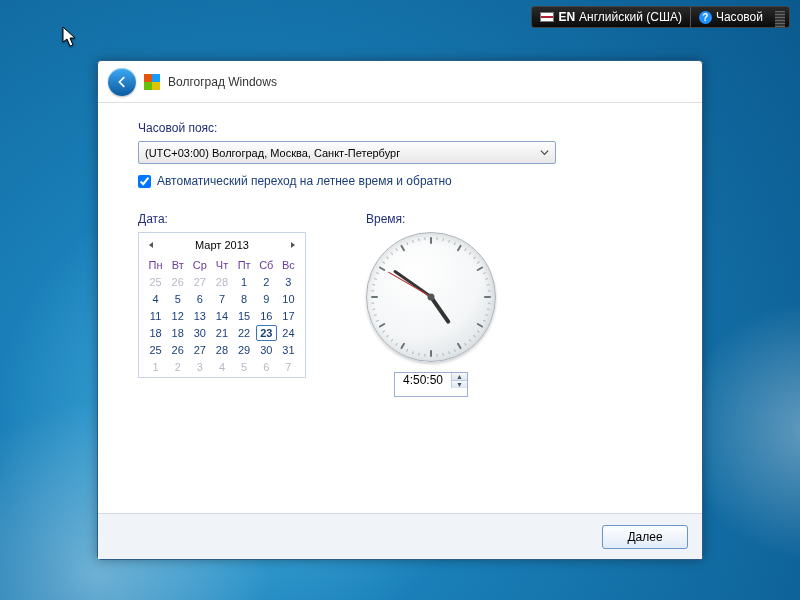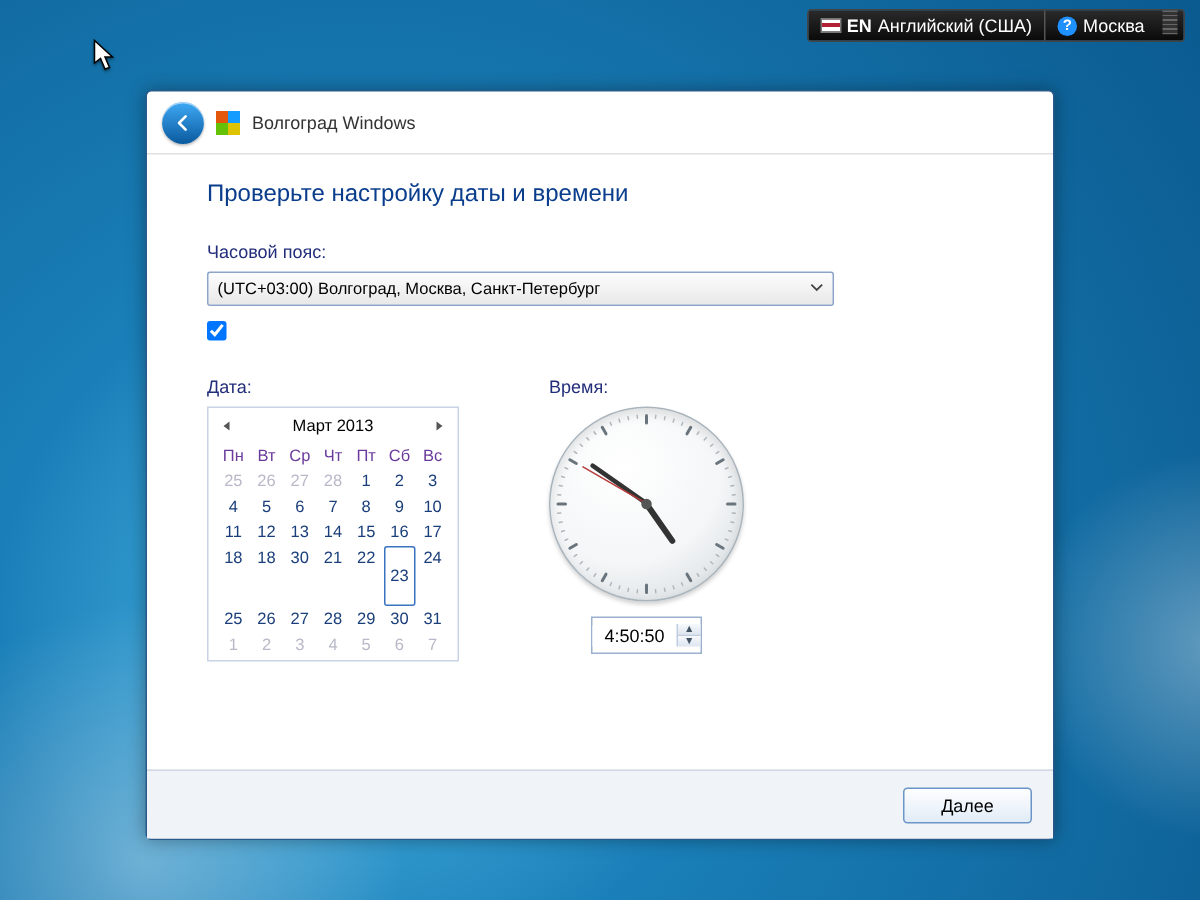--- a/index.html
+++ b/index.html
@@ -11,21 +11,21 @@
 }
 .bg-glow {
   position: absolute; pointer-events: none;
   width: 250px; height: 250px; border-radius: 50%;
   background: radial-gradient(circle, rgba(255,255,255,0.35) 0%, rgba(255,255,255,0) 70%);
 }
 .g1 { left: -80px; top: 400px; width: 350px; height: 350px; }
 .g2 { left: 680px; top: 300px; width: 260px; height: 260px; }
 
 #taskbar {
-  position: absolute; right: 10px; top: 6px; display: flex; align-items: flex-start;
+  position: absolute; right: 10px; top: 6px; display: flex; align-items: flex-end;
   background: linear-gradient(#2a2a2a,#0a0a0a); border: 1px solid #444; border-radius: 3px;
   color: #fff; font-size: 12px; height: 22px; margin-left: 34px;
 }
 #taskbar .seg { padding: 0 8px; display: flex; align-items: center; gap: 4px; height: 100%;}
 #taskbar .seg + .seg { border-left: 1px solid #555; }
 .lang-ico { display:inline-block; width:14px; height:10px; background:linear-gradient(#fff 33%,#b22234 33% 66%,#fff 66%); border:1px solid #777;}
 .help-ico { width:13px; height:13px; border-radius:50%; background:#1e90ff; color:#fff; font-size:10px; display:flex; align-items:center; justify-content:center; font-weight:bold;}
 .grip { width:10px; height:16px; background:repeating-linear-gradient(#666,#666 1px,#333 1px,#333 3px); margin:0 4px;}
 
 #window {
@@ -66,37 +66,37 @@
 #row2 { display:flex; gap:60px; margin-top:24px; }
 #cal-box { width:168px; border:1px solid #c8d3e6; background:#fff; font-size:11px; padding:4px 6px 2px 6px;}
 #cal-head { display:flex; align-items:center; justify-content:center; padding:2px 0 6px 0;}
 #cal-head .nav { width:12px; height:12px; display:flex; align-items:center; justify-content:center; cursor:pointer; color:#555;}
 #cal-title { flex:1; text-align:center; color:#000; }
 #cal-grid { display:grid; grid-template-columns:repeat(7,1fr); gap:1px; text-align:center;}
 #cal-grid .dow { color:#6a3b9c; padding:2px 0;}
 #cal-grid .dow.we { color:#6a3b9c;}
 #cal-grid .d { color:#1a3e7a; padding:2px 0; cursor:pointer;}
 #cal-grid .d.dim { color:#b8b8c8;}
-#cal-grid .d.today { border:1px solid #3a73c0; border-radius:2px; padding:13px 0;}
+#cal-grid .d.today { border:1px solid #3a73c0; border-radius:2px; padding:1px 0;font-weight:bold;}
 
 #clock-wrap { text-align:center; }
 #clock { width:130px; height:130px; margin:4px auto 10px auto; border-radius:50%;
   background: radial-gradient(circle at 38% 30%, #fff 0%, #f4f6f7 55%, #cfd6da 100%);
   border:1px solid #a9b4bd; position:relative;
   box-shadow: inset 0 3px 8px rgba(0,0,0,0.12), 0 2px 3px rgba(0,0,0,0.18);
 }
 #clock .pin { position:absolute; left:50%; top:50%; width:7px; height:7px; background:#555; border-radius:50%; transform:translate(-50%,-50%); z-index:5;}
 .hand { position:absolute; left:50%; top:50%; transform-origin:50% 100%; background:#333; border-radius:2px;}
 .hand.h { width:4px; height:32px; margin-left:-2px; margin-top:-32px; }
 .hand.m { width:3px; height:46px; margin-left:-1.5px; margin-top:-46px; }
 .hand.s { width:1px; height:50px; margin-left:-0.5px; margin-top:-50px; background:#b73a3a;}
 .tick { position:absolute; left:50%; top:50%; width:2px; height:7px; background:#6a747c; transform-origin:50% 60px; border-radius:1px;}
 .tick.small { width:1px; height:3px; background:#aeb6bc;}
 
-#time-field { display:inline-flex; align-items:center; border:1px solid #9bb0ce; background:#fff; height:25px;}
+#time-field { display:inline-flex; align-items:flex-start; border:1px solid #9bb0ce; background:#fff; height:25px;}
 #time-field input { border:0; width:56px; text-align:center; font-size:12px; outline:none; }
 .spin { display:flex; flex-direction:column; width:16px; border-left:1px solid #c0cde0;}
 .spin button { flex:1; border:0; background:linear-gradient(#f7f9fc,#dde5ef); cursor:pointer; display:flex; align-items:center; justify-content:center; font-size:7px; color:#456; padding:0;}
 .spin button:first-child{border-bottom:1px solid #c0cde0;}
 
 #footer { height:46px; border-top:1px solid #d0d8e4; background:#f0f3f7; display:flex; align-items:center; justify-content:flex-end; padding:0 14px;}
 #next-btn { min-width:86px; height:24px; border:1px solid #6a95c8; border-radius:3px;
   background:linear-gradient(#fefeff,#e1ecf7); font-size:12px; cursor:pointer; color:#000;}
 
 .cursor { position:absolute; left:62px; top:26px; pointer-events:none; }
@@ -109,49 +109,49 @@
 <div class="bg-glow g2"></div>
 
 <div id="taskbar">
   <div class="seg">
     <span class="lang-ico"></span>
     <b>EN</b>
     <span>Английский (США)</span>
   </div>
   <div class="seg">
     <span class="help-ico">?</span>
-    <span>Москва</span>
+    <span>Часовой</span>
   </div>
   <div class="grip"></div>
 </div>
 
 <div id="window">
   <div id="win-header">
     <div id="back-button">
       <svg viewBox="0 0 16 16">
           <path d="M10 3 L5 8 L10 13" stroke="#fff" stroke-width="2" fill="none" stroke-linecap="round" stroke-linejoin="round"></path>
         </svg>
     </div>
     <span class="flag-ico"></span>
     <span id="win-title">Волгоград Windows</span>
   </div>
 
   <div id="content">
-    <h1>Проверьте настройку даты и времени</h1>
 
     <div class="group-label">Часовой пояс:</div>
     <div id="tz-select-box">
       <span>(UTC+03:00) Волгоград, Москва, Санкт-Петербург</span>
       <span class="dd-arrow"><svg viewBox="0 0 10 10">
             <path d="M1 3 L5 7 L9 3" stroke="#444" stroke-width="1.3" fill="none"></path>
           </svg></span>
     </div>
 
     <label class="chk-row">
       <input type="checkbox" checked="" style="">
+      <span>Автоматический переход на летнее время и обратно</span>
     </label>
 
     <div id="row2">
       <div>
         <div class="group-label">Дата:</div>
         <div id="cal-box">
           <div id="cal-head">
             <div class="nav">
               <svg width="8" height="8" viewBox="0 0 8 8">
                   <path d="M6 1 L2 4 L6 7 Z" fill="#555"></path>

